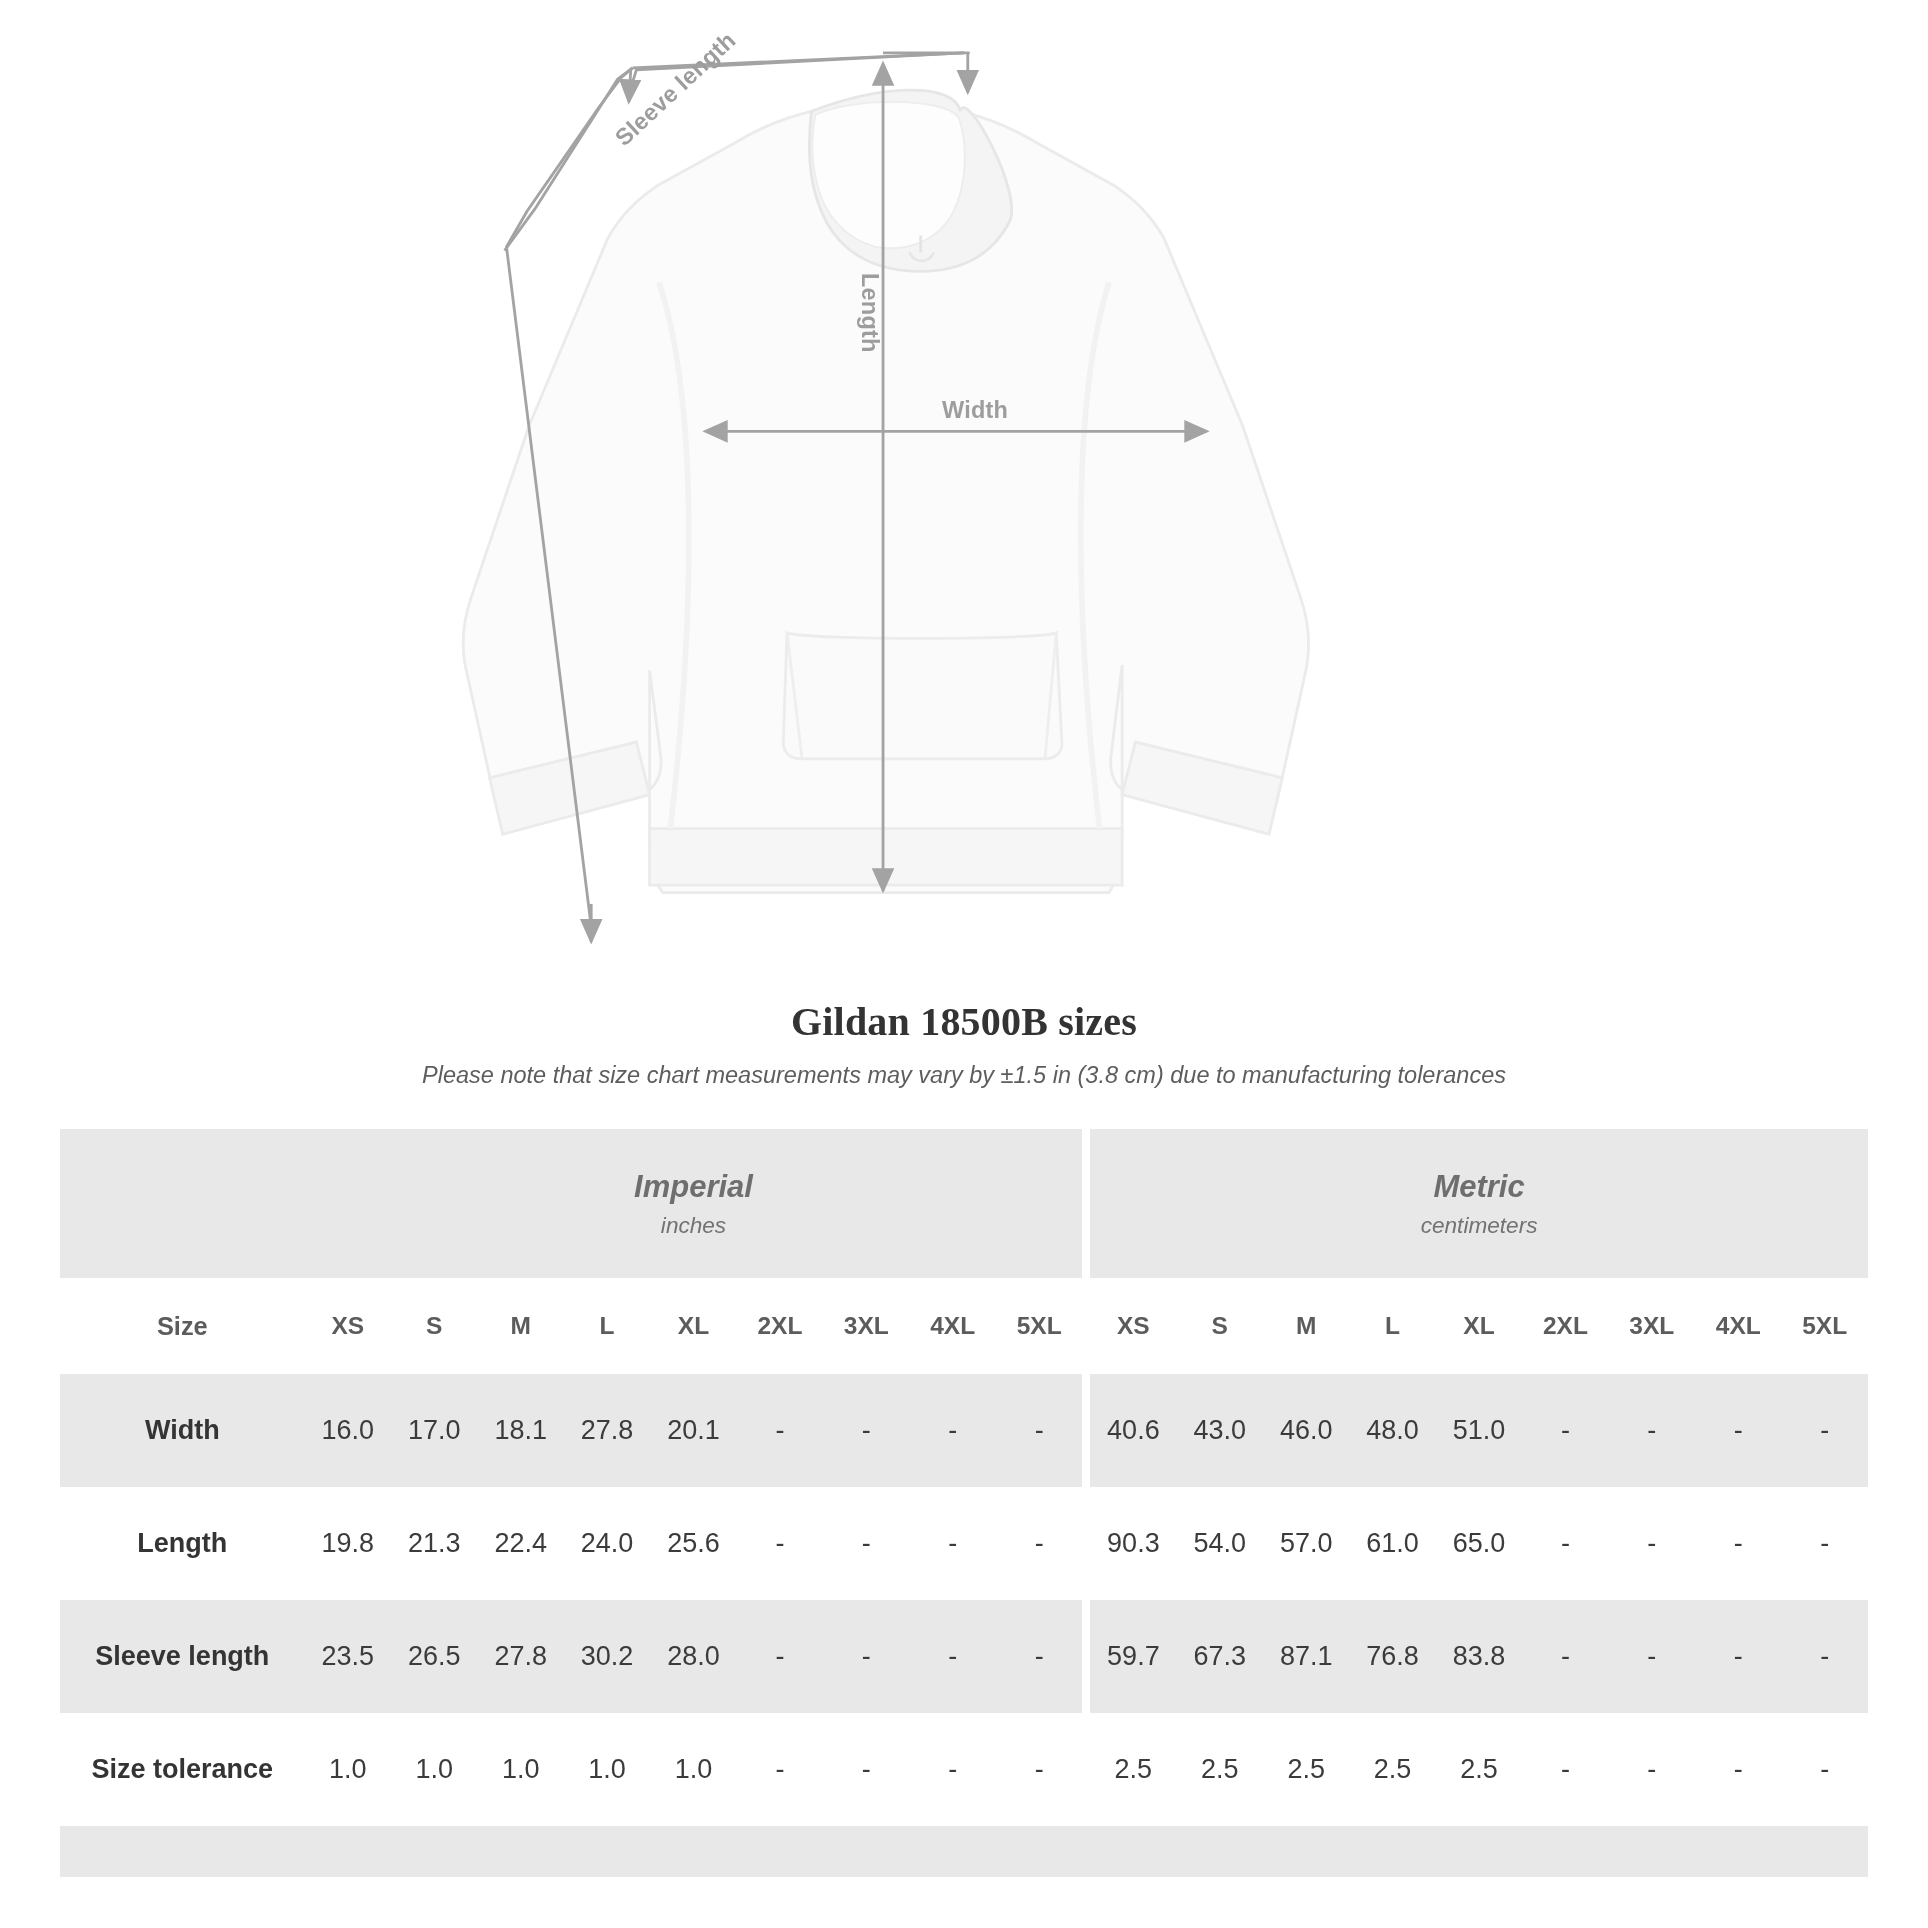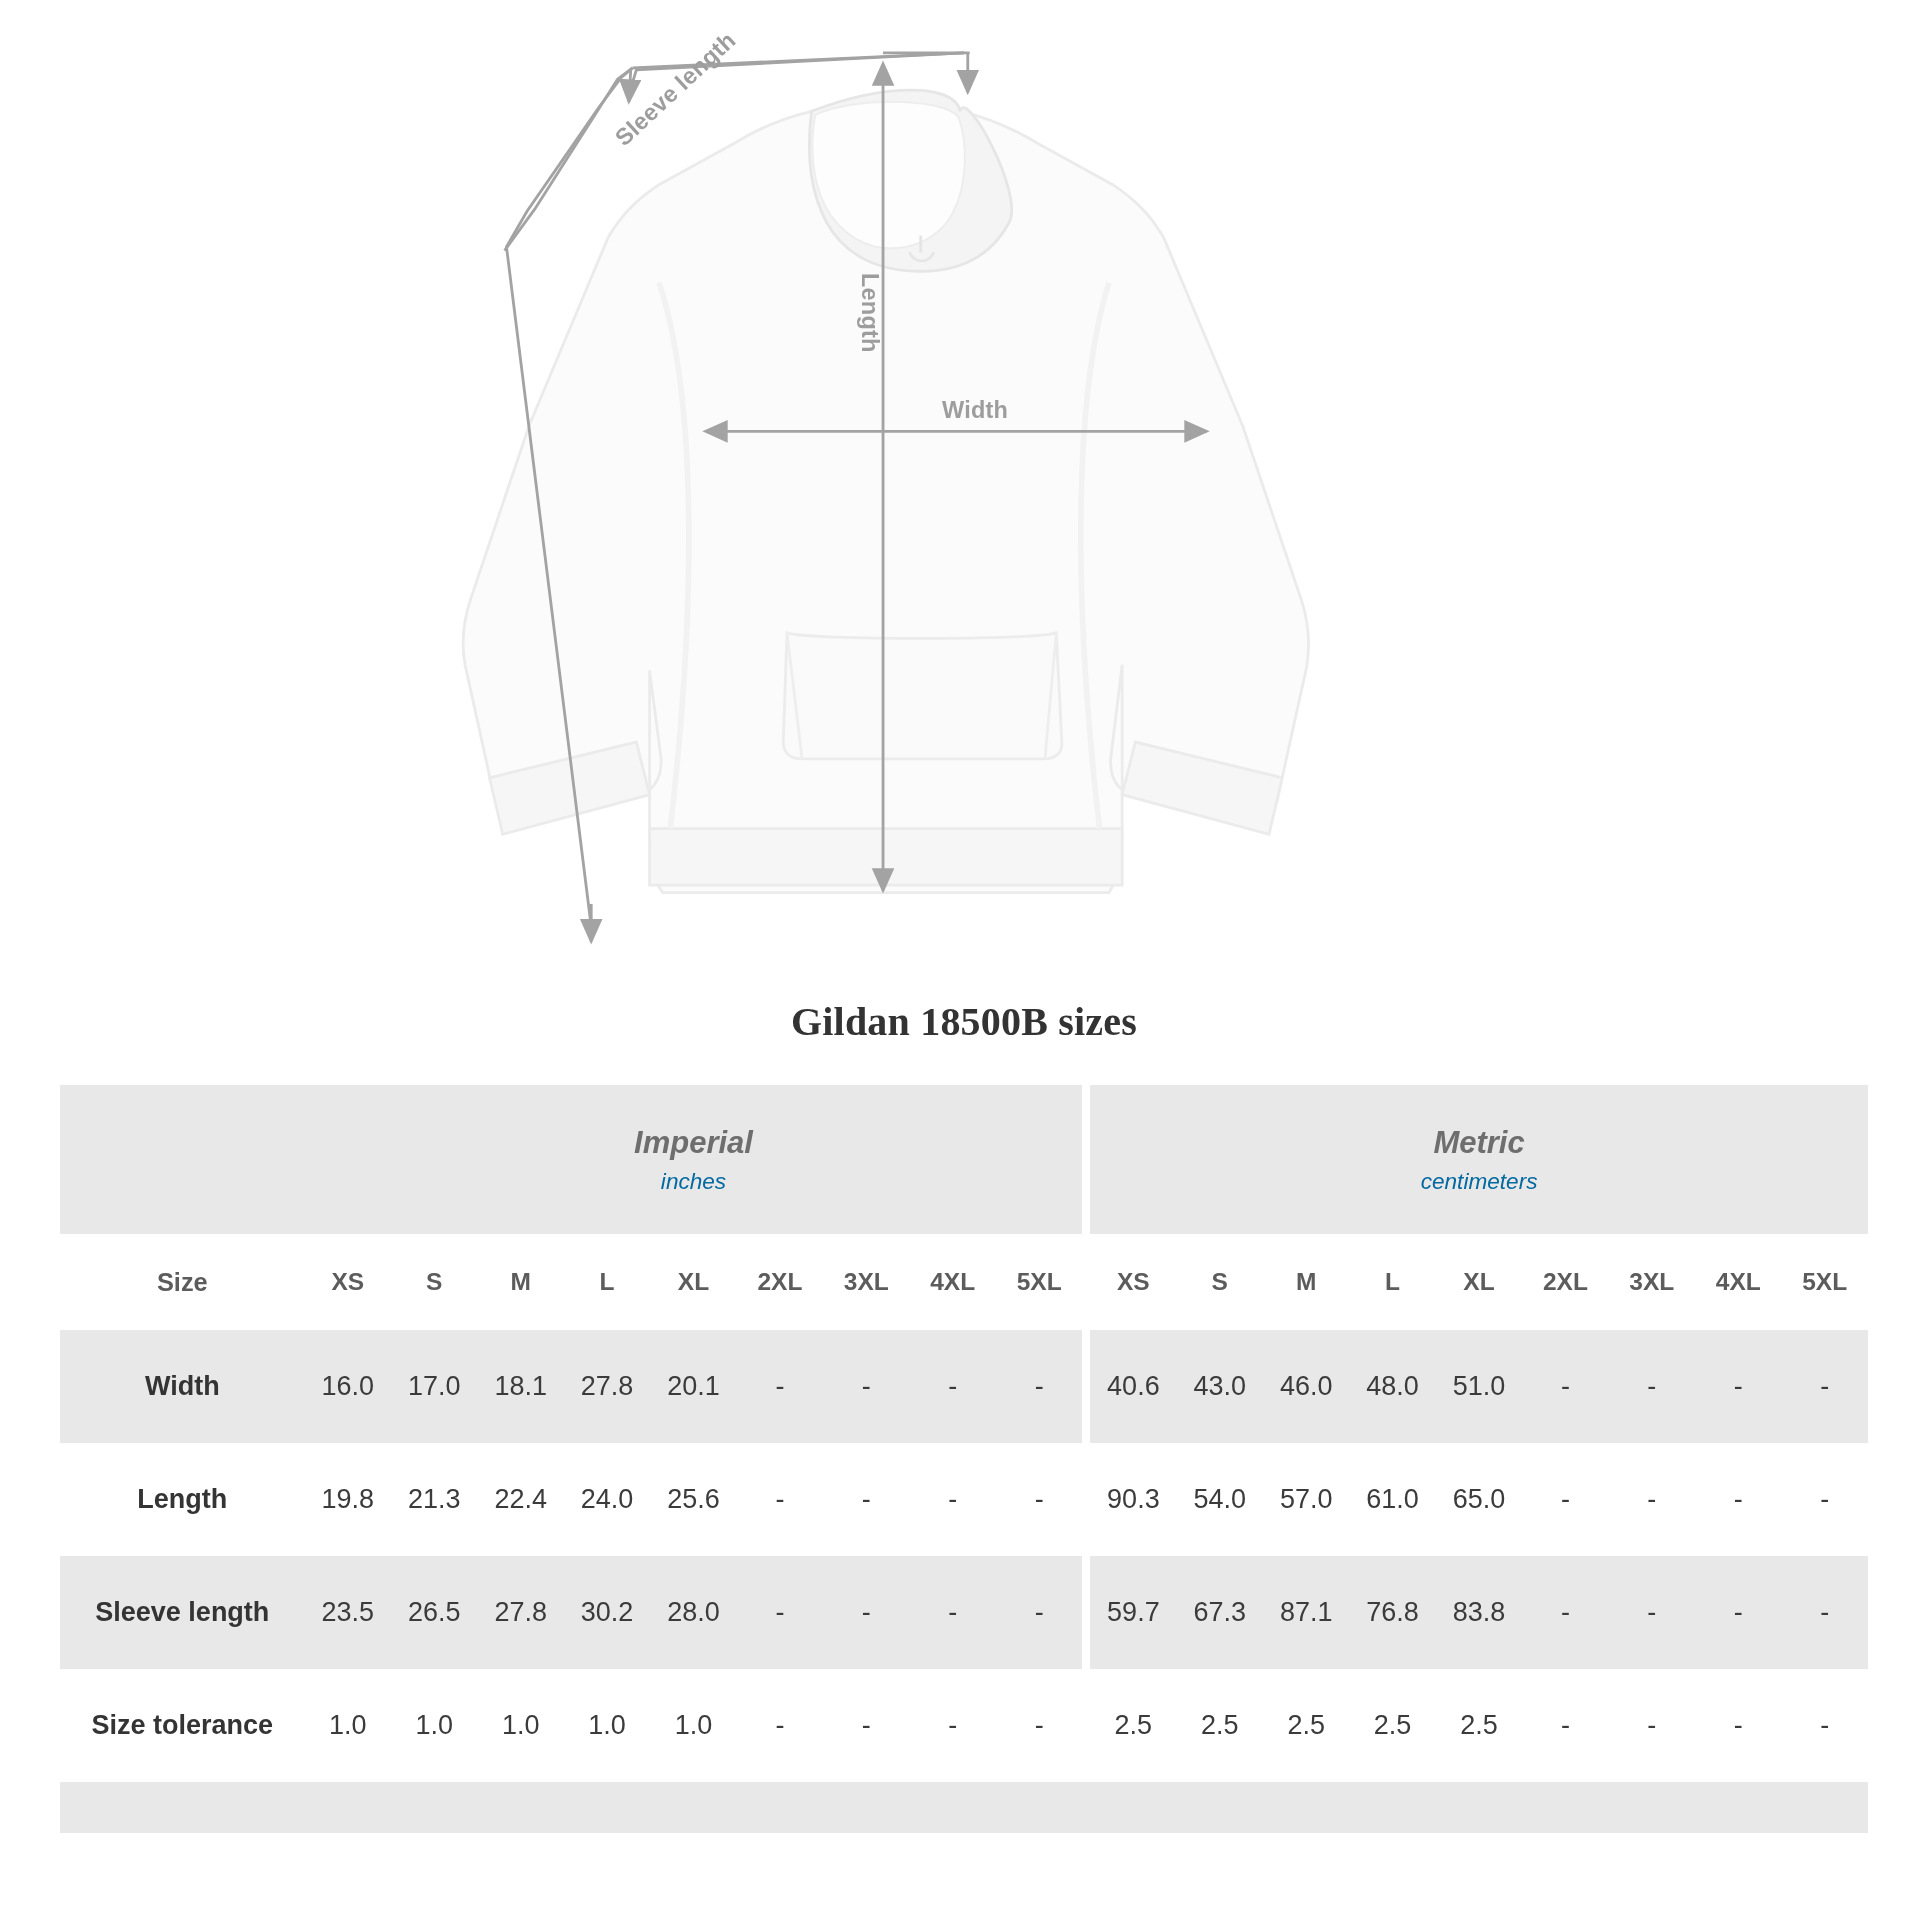--- a/index.html
+++ b/index.html
@@ -100,21 +100,21 @@
   .unit-title {
     font-size: 31px;
     font-weight: 700;
     font-style: italic;
     color: #6e6e6e;
     line-height: 1.25;
   }
   .unit-sub {
     font-size: 22.6px;
     font-style: italic;
-    color: #0369a1;
+    color: #737373;
     margin-top: 5.6px;
   }
   .head-row td {
     background: #ffffff;
     height: 96px;
     text-align: center;
     vertical-align: middle;
     font-size: 24.5px;
     font-weight: 700;
     color: #5c5c5c;
@@ -259,20 +259,21 @@
       </g>
     </svg>
 
     <div class="measure-label lbl-sleeve">Sleeve length</div>
     <div class="measure-label lbl-length">Length</div>
     <div class="measure-label lbl-width">Width</div>
   </div>
 
   <div class="title-wrap">
     <h1 class="chart-title">Gildan 18500B sizes</h1>
+    <div class="chart-note">Please note that size chart measurements may vary by ±1.5 in (3.8 cm) due to manufacturing tolerances</div>
   </div>
 
   <div class="table-wrap">
     <table class="size-table">
       <colgroup>
         <col class="col-label">
         <col class="col-size">
           <col class="col-size">
           <col class="col-size">
           <col class="col-size">

